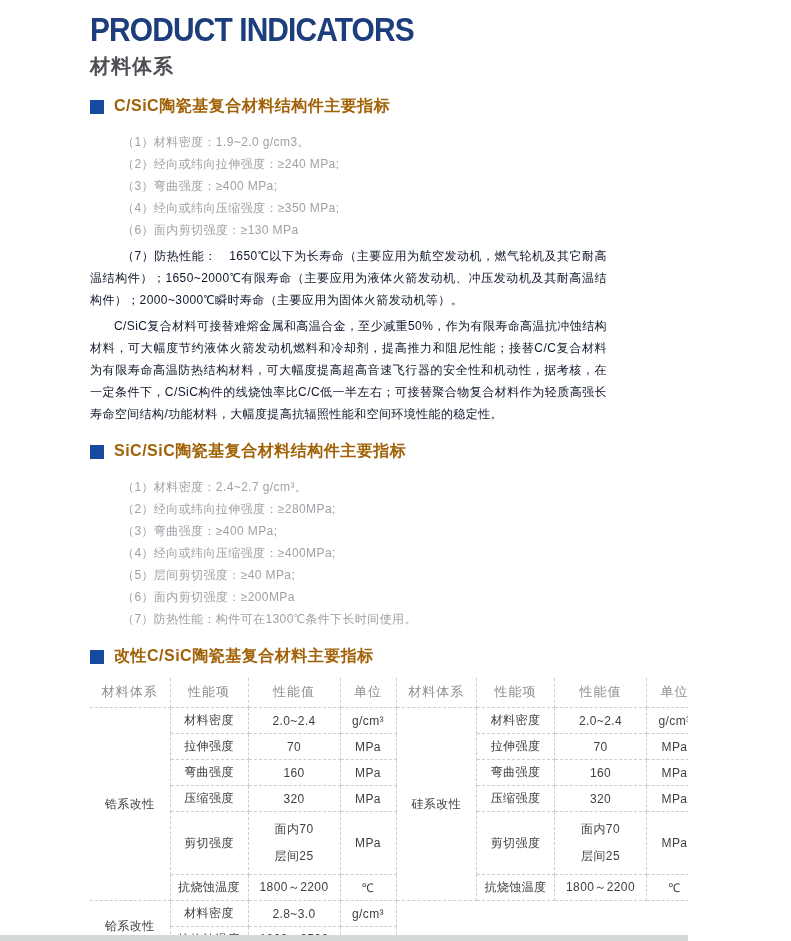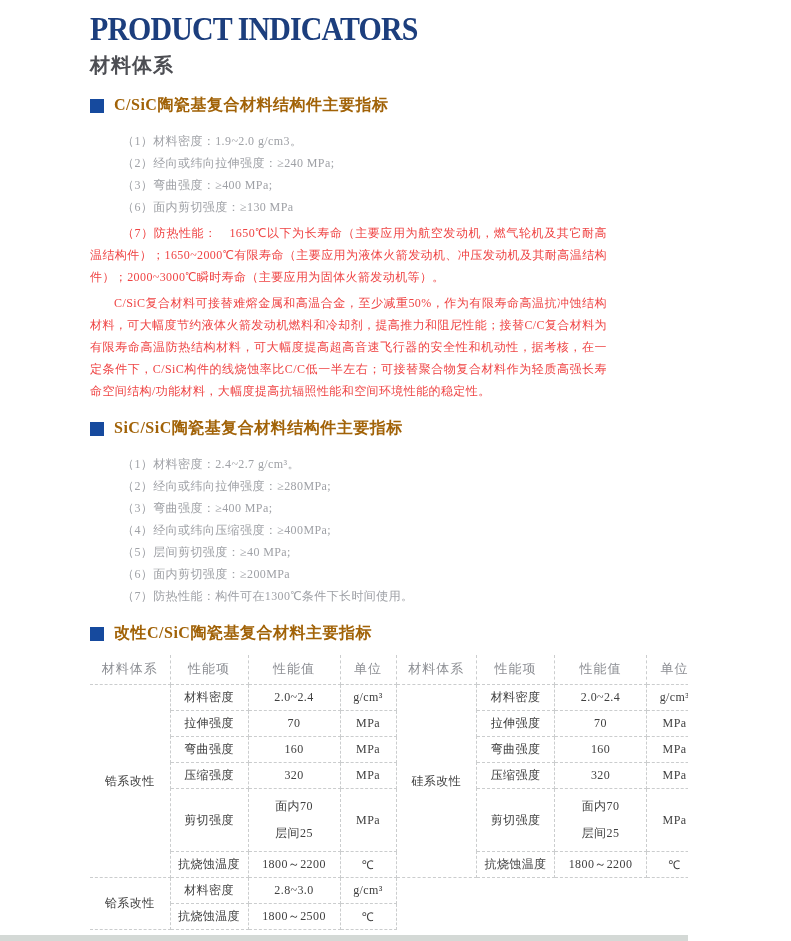--- a/index.html
+++ b/index.html
@@ -1,21 +1,21 @@
 <!DOCTYPE html>
 <html><head>
 <meta charset="utf-8">
 <style>
   html,body{margin:0;padding:0;background:#ffffff;}
   .page{
     position:relative;
     width:688px;height:941px;
     background:#ffffff;
     overflow:hidden;
-    font-family:Liberation Serif, serif;
+    font-family:Liberation Sans, sans-serif;
   }
   .content{padding:10px 81px 0 90px;}
 
   .main-title{
     margin:0 0 4px 0;
     font-size:34px;
     font-weight:bold;
     color:#1c3e7d;
     letter-spacing:-1px;
     transform:scaleX(0.88);
@@ -50,21 +50,21 @@
   .item-list{margin:14px 0 0 32px;}
   .item-line{
     font-size:12px;
     color:#9fa1a6;
     line-height:22px;
     letter-spacing:0.4px;
   }
   .para{
     margin:4px 0 0 0;
     font-size:12px;
-    color:#ef4444;
+    color:#0f172a;
     line-height:22px;
     letter-spacing:0.4px;
     text-align:justify;
   }
   .para.indent-item{text-indent:32px;}
   .para.indent-2em{text-indent:2em;}
 
   .tables-wrap{
     display:flex;
     justify-content:space-between;
@@ -116,20 +116,21 @@
     <h2 class="sub-title">材料体系</h2>
 
     <div class="sec-heading">
       <span class="bullet"></span>
       <span class="htext">C/SiC陶瓷基复合材料结构件主要指标</span>
     </div>
     <div class="item-list">
       <div class="item-line">（1）材料密度：1.9~2.0 g/cm3。</div>
       <div class="item-line">（2）经向或纬向拉伸强度：≥240 MPa;</div>
       <div class="item-line">（3）弯曲强度：≥400 MPa;</div>
+      <div class="item-line">（4）经向或纬向压缩强度：≥350 MPa;</div>
       <div class="item-line">（6）面内剪切强度：≥130 MPa</div>
     </div>
     <p class="para indent-item">（7）防热性能：　1650℃以下为长寿命（主要应用为航空发动机，燃气轮机及其它耐高温结构件）；1650~2000℃有限寿命（主要应用为液体火箭发动机、冲压发动机及其耐高温结构件）；2000~3000℃瞬时寿命（主要应用为固体火箭发动机等）。</p>
     <p class="para indent-2em">C/SiC复合材料可接替难熔金属和高温合金，至少减重50%，作为有限寿命高温抗冲蚀结构材料，可大幅度节约液体火箭发动机燃料和冷却剂，提高推力和阻尼性能；接替C/C复合材料为有限寿命高温防热结构材料，可大幅度提高超高音速飞行器的安全性和机动性，据考核，在一定条件下，C/SiC构件的线烧蚀率比C/C低一半左右；可接替聚合物复合材料作为轻质高强长寿命空间结构/功能材料，大幅度提高抗辐照性能和空间环境性能的稳定性。</p>
 
     <div class="sec-heading">
       <span class="bullet"></span>
       <span class="htext">SiC/SiC陶瓷基复合材料结构件主要指标</span>
     </div>
     <div class="item-list">

